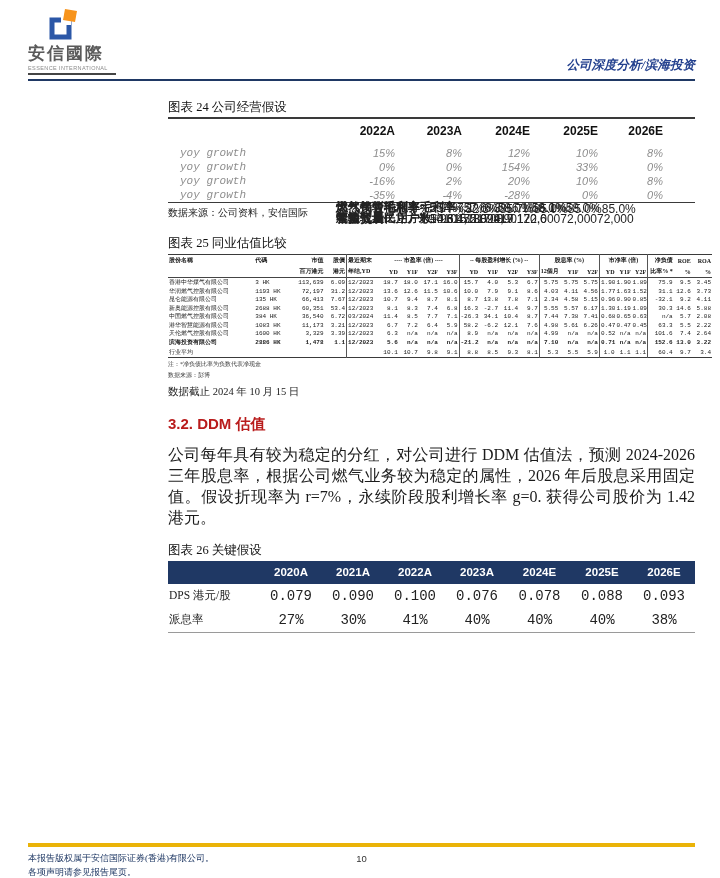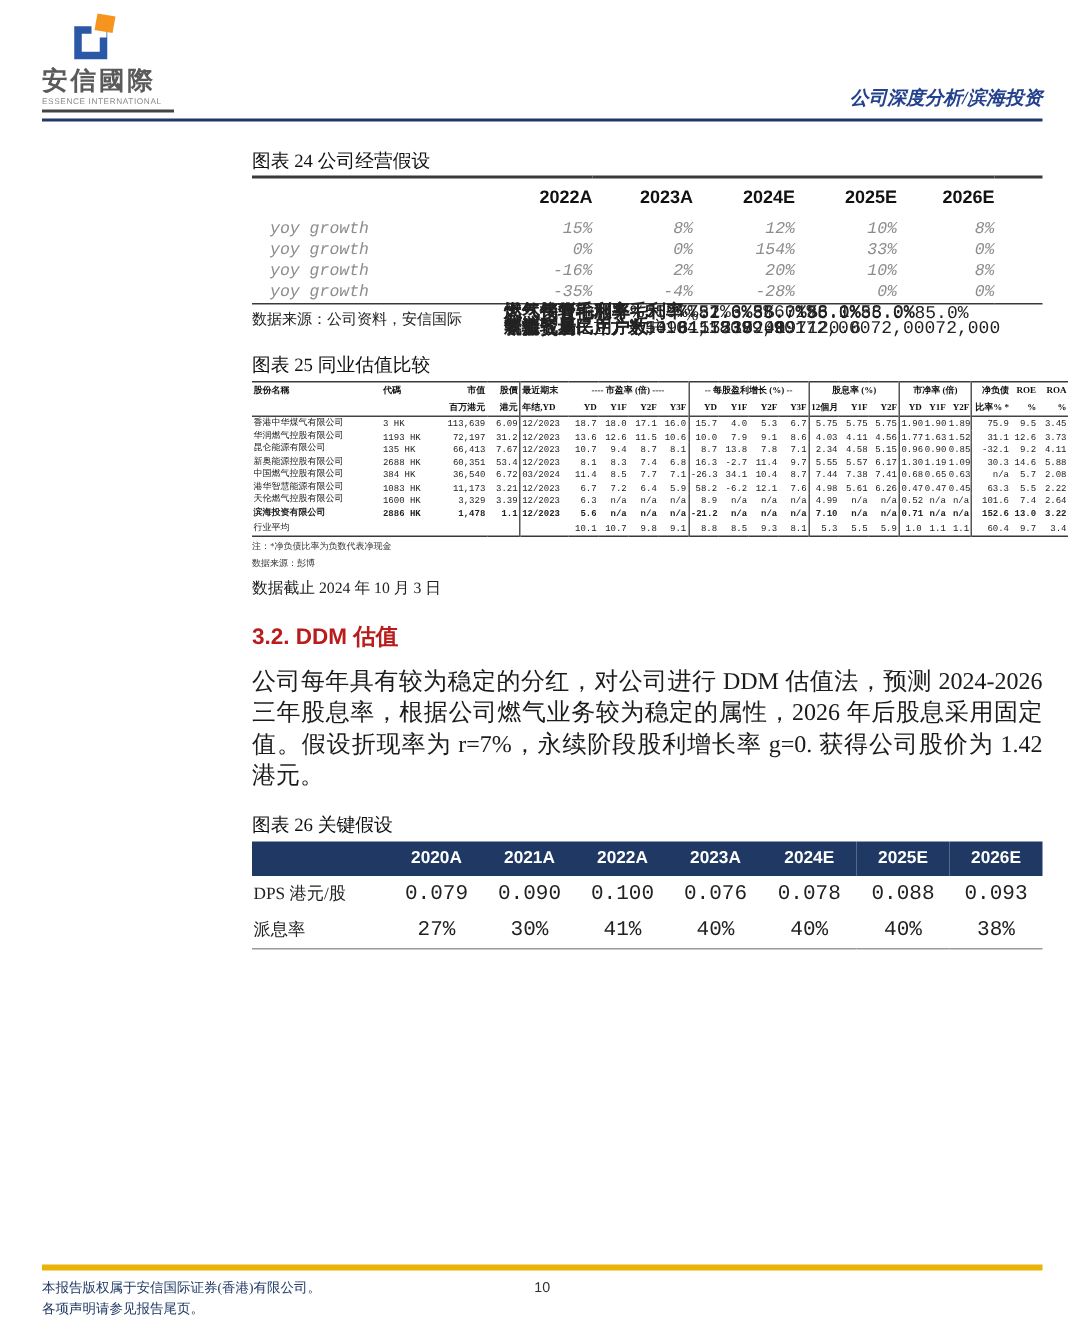--- a/index.html
+++ b/index.html
@@ -10,21 +10,21 @@
   .logo-mark{position:relative;width:30px;height:33px;margin-left:20px;}
   .logo-cn{font-family:Liberation Sans, sans-serif;font-size:17px;font-weight:bold;
            color:#5a5a5a;letter-spacing:2px;margin-top:1px;}
   .logo-en{font-family:"Liberation Sans",sans-serif;font-size:5.5px;color:#8a8a8a;letter-spacing:.4px;
            border-bottom:2px solid #444;padding-bottom:2px;width:88px;}
   .report-type{position:absolute;right:25px;top:57px;font-size:12.5px;font-style:italic;font-weight:bold;color:#24418e;}
   .header-rule{position:absolute;left:28px;right:25px;top:79px;border-top:2px solid #1f3864;}
   
   .main{position:absolute;left:168px;top:99px;width:544px;}
   .fig-title{font-size:12.5px;font-weight:normal;color:#111;margin:0 0 1px 0;}
-  .num{font-family:Liberation Mono, monospace;text-align:right;}
+  .num{font-family:Liberation Sans, sans-serif;text-align:right;}
   
   #t24{width:527px;border-collapse:collapse;table-layout:fixed;
        border-top:2px solid #3a3a3a;border-bottom:1.5px solid #3a3a3a;}
   #t24 th{font-family:"Liberation Sans",sans-serif;font-size:12px;text-align:right;padding:5px 0 8px;color:#111;}
   #t24 td{font-size:12px;padding:1px 0;}
   #t24 .lbl{font-weight:bold;text-align:left;}
   #t24 .unit{text-align:center;font-size:11.5px;}
   #t24 tr.yoy td{color:#8d8d8d;font-style:italic;font-size:11px;}
   #t24 tr.yoy .lbl{font-weight:normal;font-family:"Liberation Mono",monospace;padding-left:12px;}
   #t24 tr.gap td{padding-top:12px;}
@@ -505,21 +505,21 @@
               <td class="r">1.1</td>
               <td class="r sep">1.1</td>
               <td class="r">60.4</td>
               <td class="r">9.7</td>
               <td class="r">3.4</td>
             </tr>
           </tbody>
         </table>
       <div class="note">注：*净负债比率为负数代表净现金</div>
       <div class="note">数据来源：彭博</div>
-      <div class="cutoff">数据截止 2024 年 10 月 3 日</div>
+      <div class="cutoff">数据截止 2024 年 10 月 15 日</div>
     </section>
 
     <h2 class="sec-heading"><span>3.2.</span> <span>DDM 估值</span></h2>
     <p class="para">公司每年具有较为稳定的分红，对公司进行 DDM 估值法，预测 2024-2026 三年股息率，根据公司燃气业务较为稳定的属性，2026 年后股息采用固定值。假设折现率为 r=7%，永续阶段股利增长率 g=0. 获得公司股价为 1.42 港元。</p>
 
     <section class="fig26">
       <h3 class="fig-title">图表 26 关键假设</h3>
       <table id="t26">
           <colgroup>
             <col style="width: 92px;">

